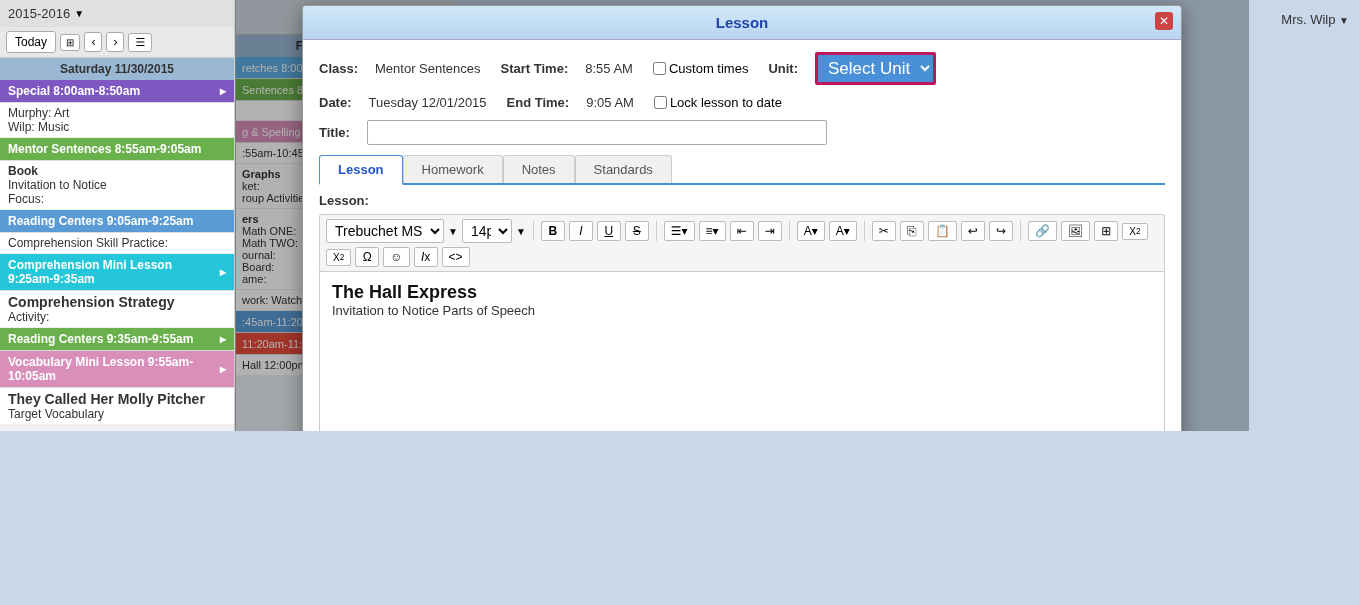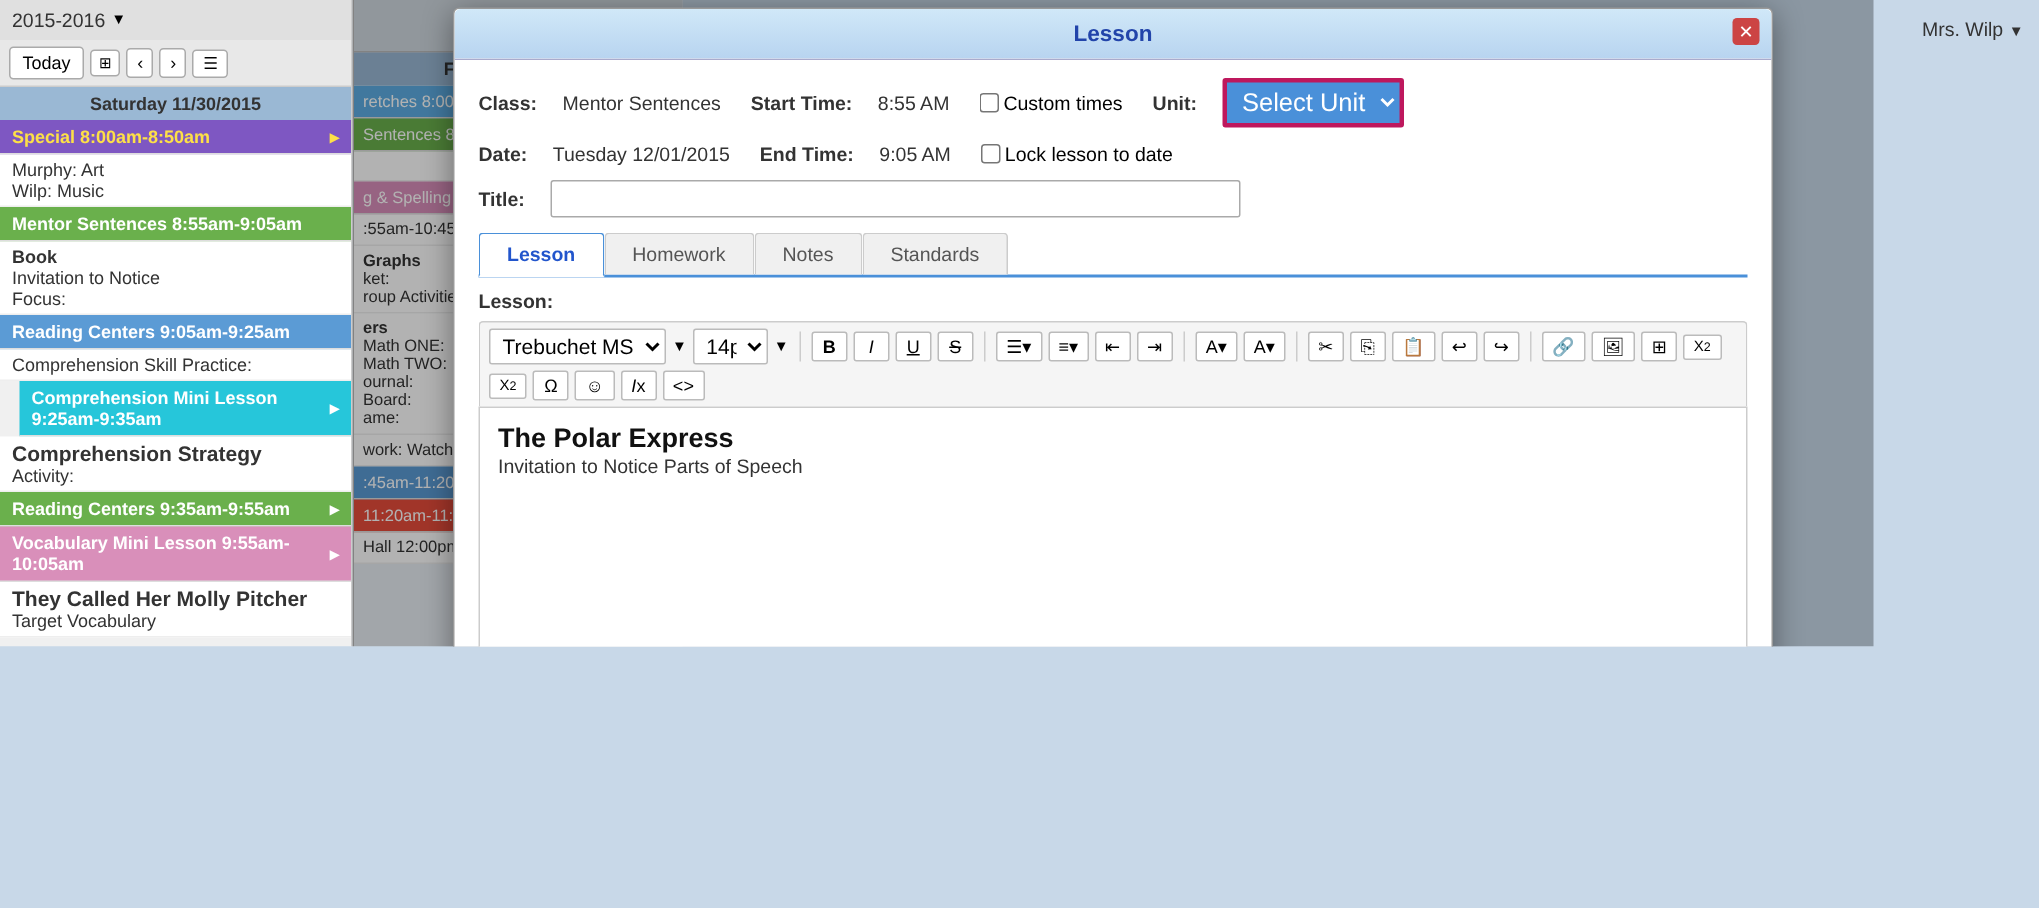--- a/index.html
+++ b/index.html
@@ -82,42 +82,42 @@
     </div>
     <div class="sidebar-nav">
       <button class="today-btn">Today</button>
       <span style="background:white;border:1px solid #aaa;padding:2px 5px;font-size:10px;border-radius:3px;">⊞</span>
       <button class="nav-btn">‹</button>
       <button class="nav-btn">›</button>
       <button class="grid-btn" style="font-size:11px;">☰</button>
     </div>
     <div class="sidebar-date">Saturday 11/30/2015</div>
 
-    <div class="lesson-block" style="background:#7e57c2;color:#fde047;font-size:12px;font-weight:bold;padding:4px 8px;display:flex;align-items:center;justify-content:space-between;">
+    <div class="lesson-block" style="background:#7e57c2;color:#ffffff;font-size:12px;font-weight:bold;padding:4px 8px;display:flex;align-items:center;justify-content:space-between;">
       <span>Special 8:00am-8:50am</span>
       <span>▸</span>
     </div>
     <div class="lesson-content">
       <div>Murphy: Art</div>
       <div>Wilp: Music</div>
     </div>
 
     <div class="lesson-block green-header">Mentor Sentences 8:55am-9:05am</div>
     <div class="lesson-content">
       <div style="font-weight:bold;">Book</div>
       <div>Invitation to Notice</div>
       <div>Focus:</div>
     </div>
 
     <div class="lesson-block blue-header">Reading Centers 9:05am-9:25am</div>
     <div class="lesson-content">
       <div>Comprehension Skill Practice:</div>
     </div>
 
-    <div class="lesson-block" style="background:#26c6da;color:white;font-size:12px;font-weight:bold;padding:4px 8px;display:flex;align-items:center;justify-content:space-between;margin-left:13px;">
+    <div class="lesson-block" style="background:#26c6da;color:white;font-size:12px;font-weight:bold;padding:4px 8px;display:flex;align-items:center;justify-content:space-between;">
       <span>Comprehension Mini Lesson 9:25am-9:35am</span>
       <span>▸</span>
     </div>
     <div class="lesson-content">
       <div style="font-weight:bold;font-size:14px;">Comprehension Strategy</div>
       <div>Activity:</div>
     </div>
 
     <div class="lesson-block green-header" style="display:flex;align-items:center;justify-content:space-between;">
       <span>Reading Centers 9:35am-9:55am</span>
@@ -235,21 +235,21 @@
             <button class="toolbar-btn">⊞</button>
             <button class="toolbar-btn" style="font-size:10px;">X<sub>2</sub></button>
             <button class="toolbar-btn" style="font-size:10px;">X<sup>2</sup></button>
             <button class="toolbar-btn">Ω</button>
             <button class="toolbar-btn">☺</button>
             <button class="toolbar-btn"><i>I</i>x</button>
             <button class="toolbar-btn">&lt;&gt;</button>
           </div>
 
           <div class="editor-content" contenteditable="true" style="">
-            <div class="main-text">The Polar Express</div>
+            <div class="main-text">The Hall Express</div>
             <div class="sub-text">Invitation to Notice Parts of Speech</div>
           </div>
         </div>
       </div>
     </div>
   </div>
 
   <div style="width:220px;background:#e8eef4;border-left:1px solid #bbb;flex-shrink:0;overflow:hidden;display:flex;flex-direction:column;">
 
     <div style="background:#d0d8e0;padding:6px 8px;display:flex;align-items:center;justify-content:flex-end;gap:6px;border-bottom:1px solid #bbb;">

